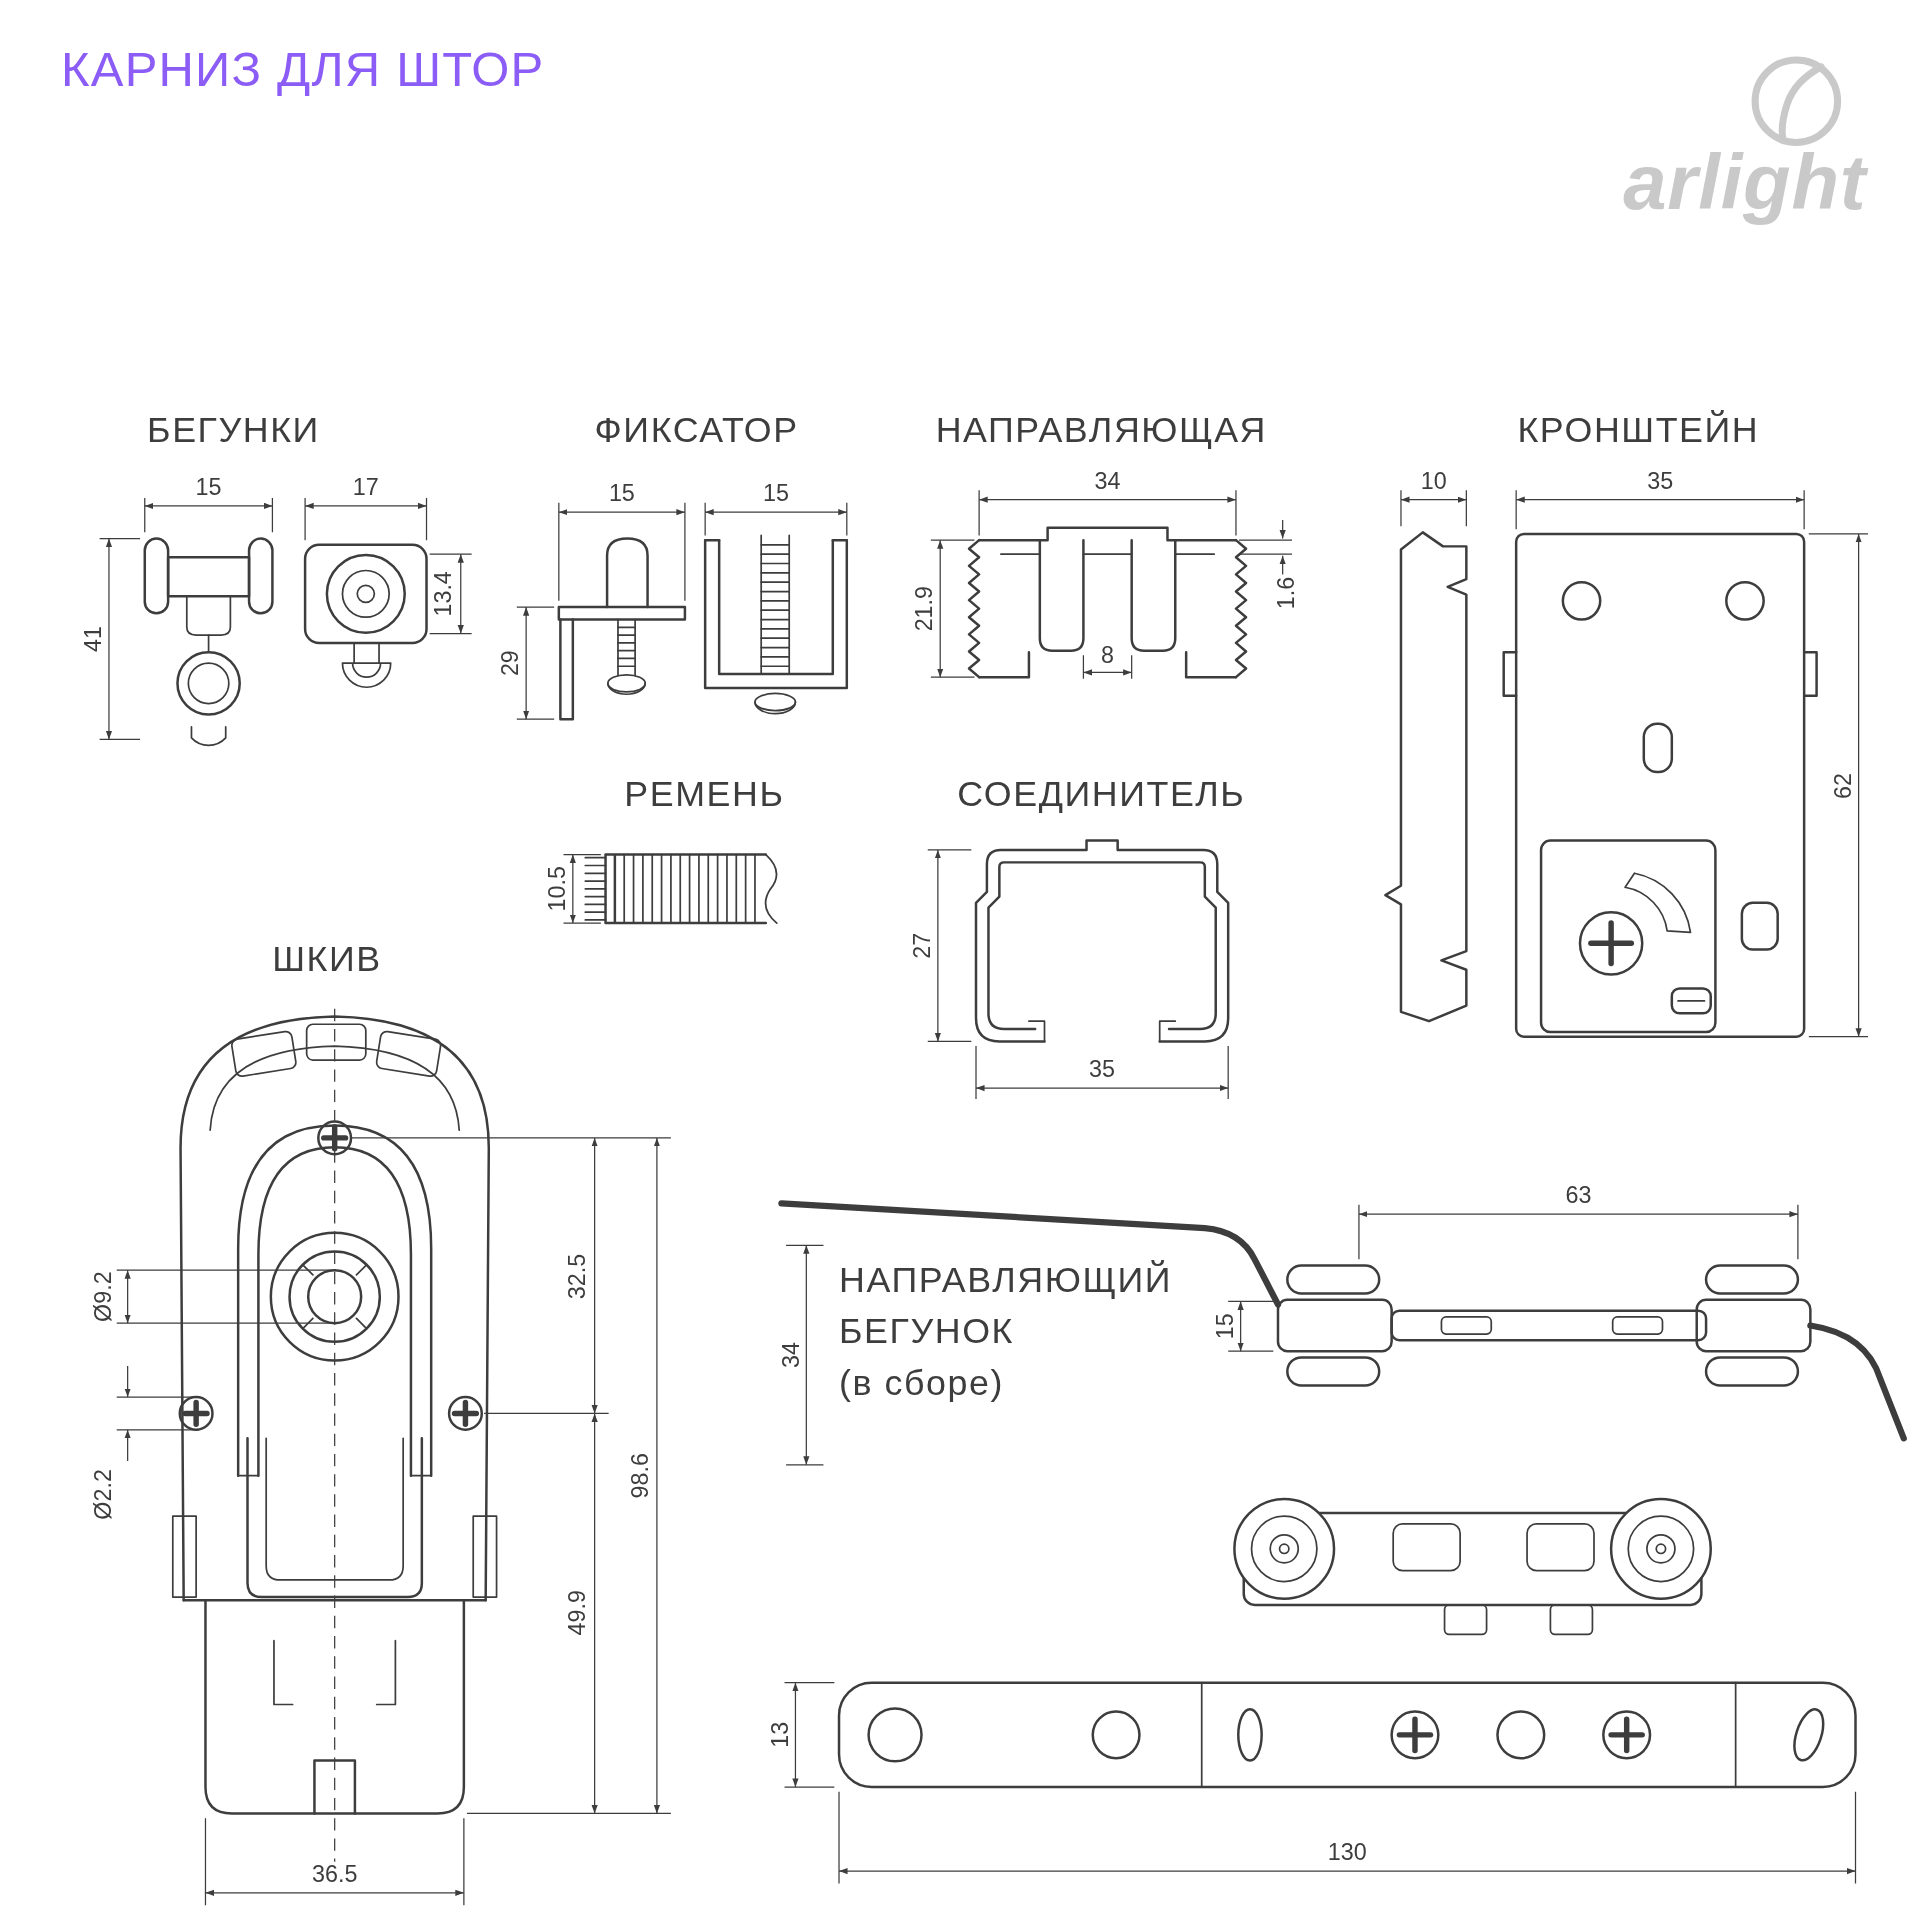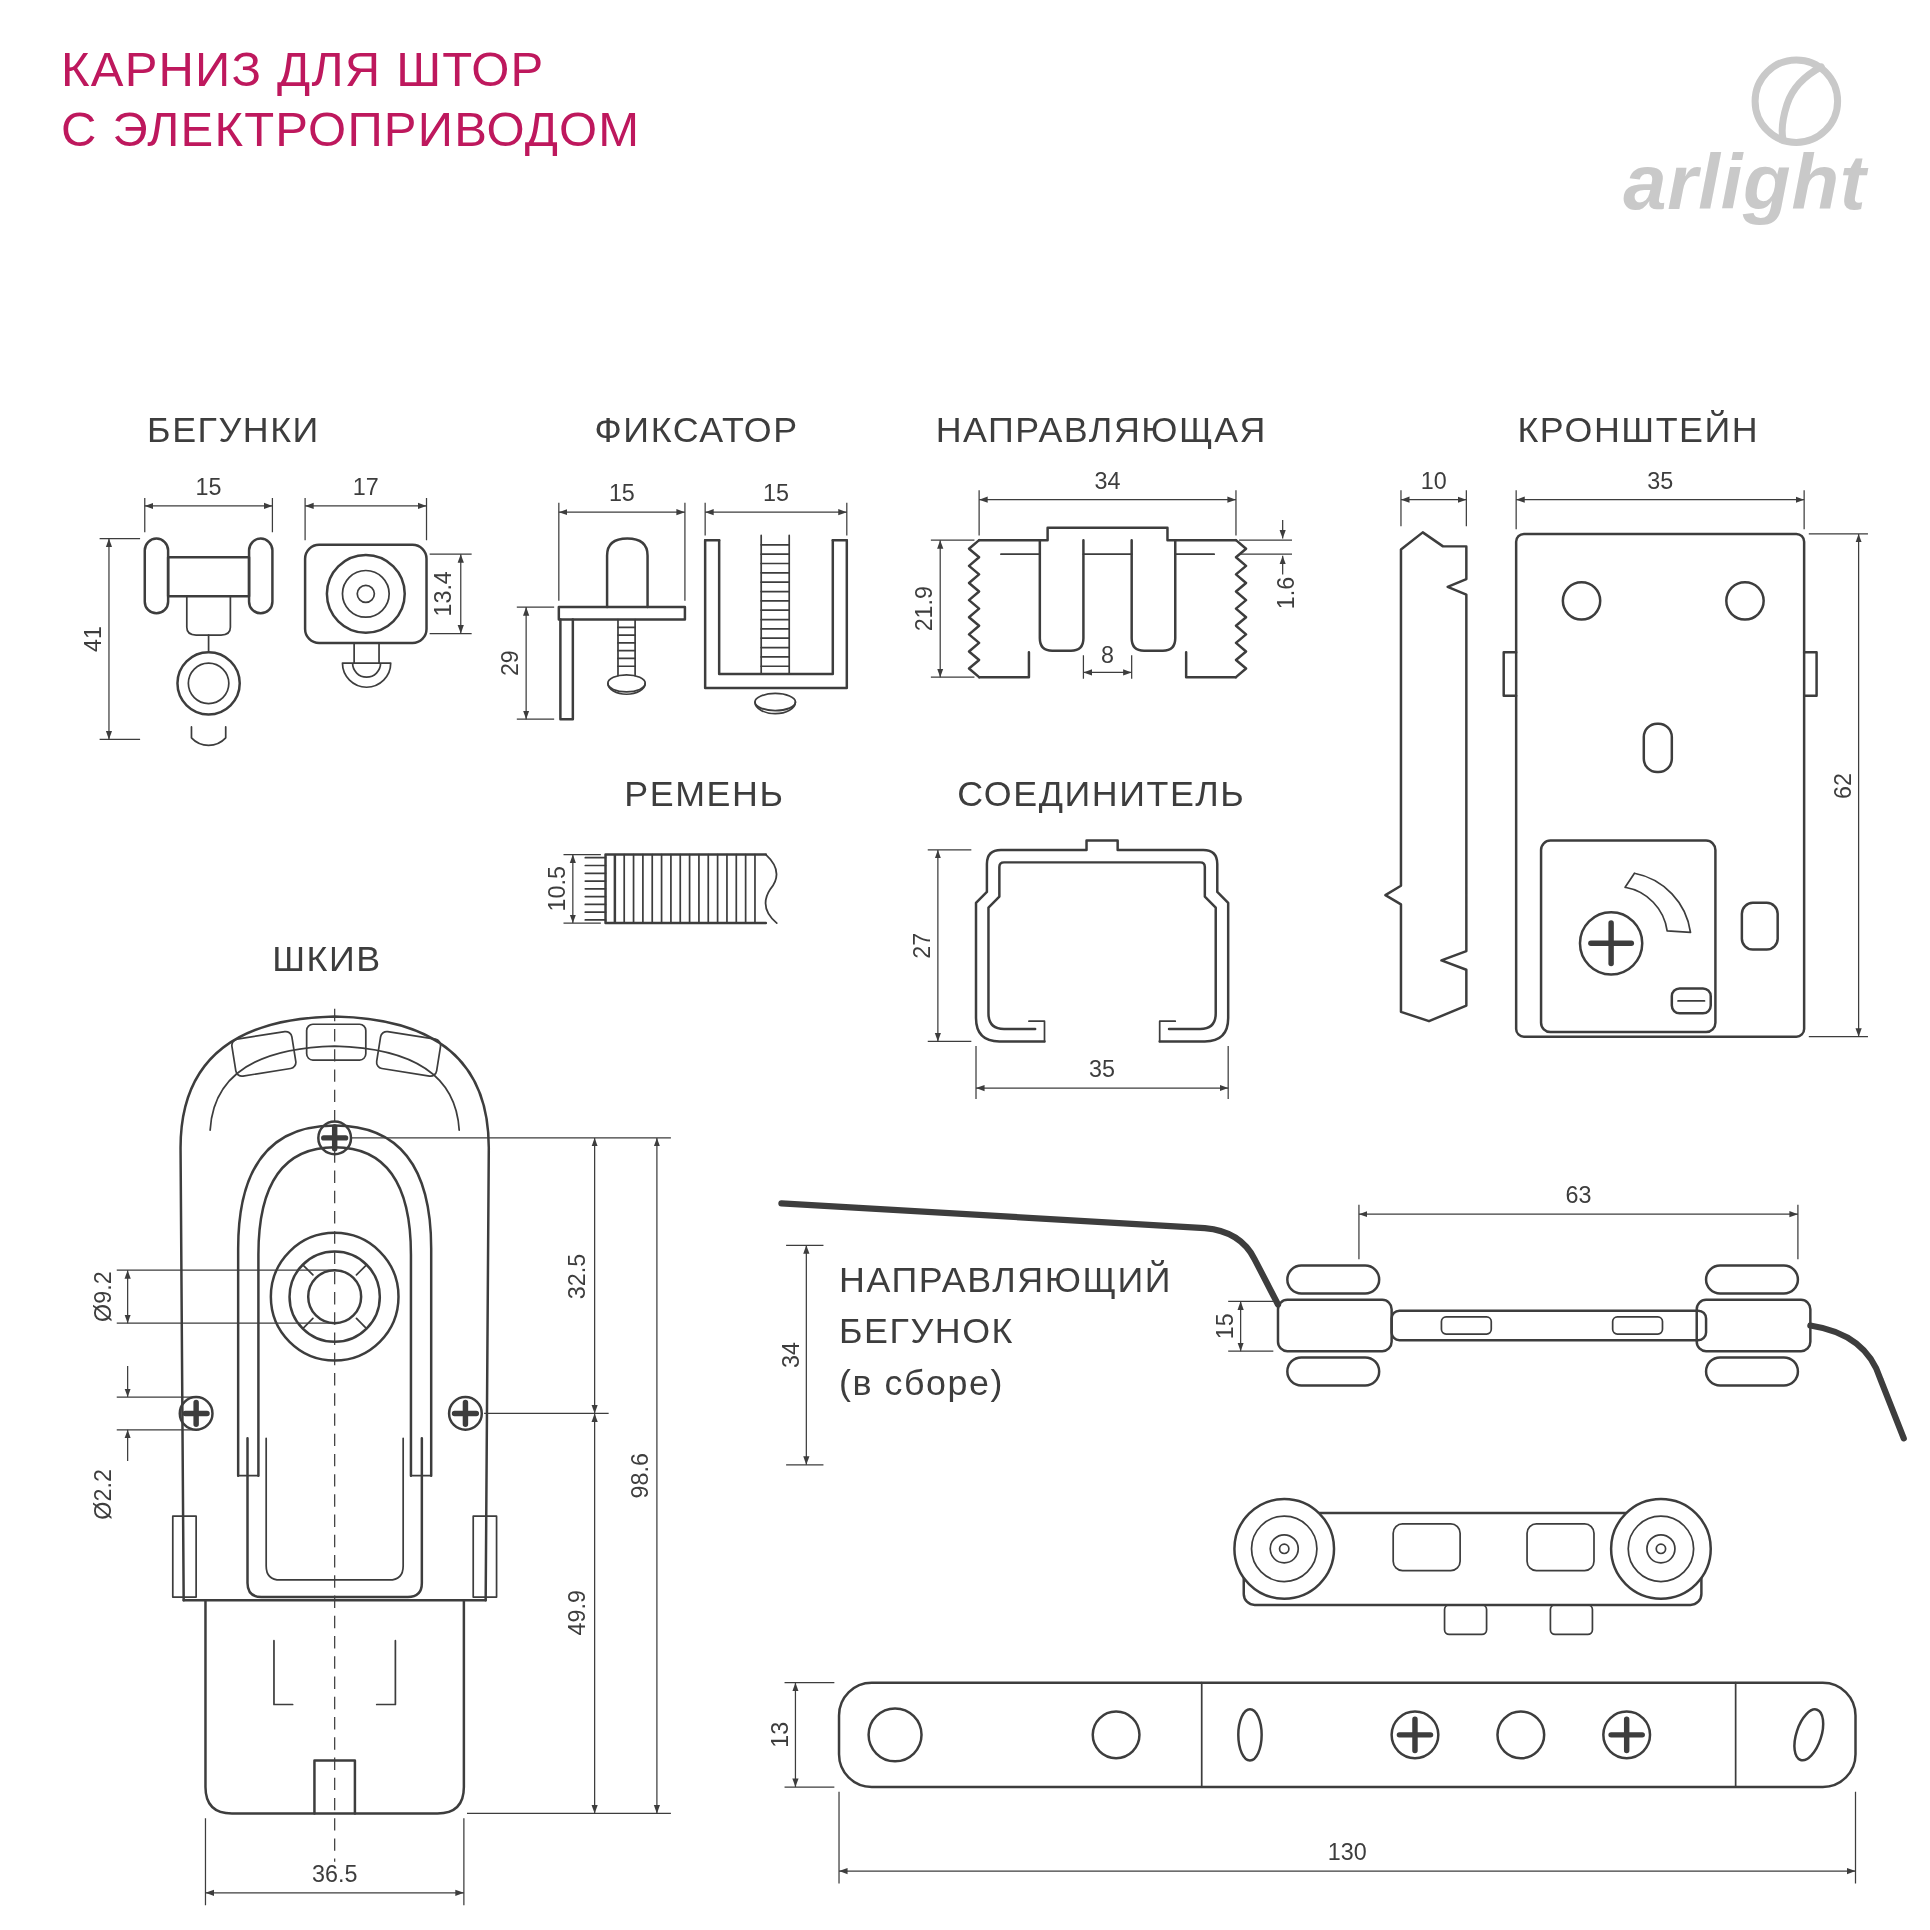--- a/index.html
+++ b/index.html
@@ -1,21 +1,21 @@
 <!DOCTYPE html>
 <html style="font-size:12.5px"><head>
 <meta charset="utf-8">
 <style>
   html,body { margin:0; padding:0; }
   body {
     width:1931px; height:1931px; background:#ffffff; position:relative;
     font-family:"Liberation Sans", sans-serif; overflow:hidden;
   }
   .title {
-    position:absolute; left:61px; top:40px; color:#be185d;
+    position:absolute; left:61px; top:40px; color:#8b5cf6;
     font-size:49px; line-height:1.22; letter-spacing:1.2px; font-weight:400;
   }
   svg { position:absolute; left:0; top:0; }
   svg text { font-family:"Liberation Sans", sans-serif; fill:#3d3d3d; stroke:none; }
   .p  { stroke:#3d3d3d; stroke-width:3.2; fill:none; stroke-linecap:round; stroke-linejoin:round; }
   .p2 { stroke:#3d3d3d; stroke-width:2.2; fill:none; stroke-linecap:round; stroke-linejoin:round; }
   .pw { stroke:#3d3d3d; stroke-width:3.2; fill:#ffffff; stroke-linejoin:round; }
   .thick { stroke:#3d3d3d; stroke-width:8; fill:none; stroke-linecap:round; stroke-linejoin:round; }
   .cross { stroke:#3d3d3d; stroke-width:7; fill:none; stroke-linecap:round; }
   .d  { stroke:#3d3d3d; stroke-width:1.6; fill:none; }
@@ -23,21 +23,20 @@
   .dt  { font-size:30px; }
   .lab { font-size:46px; letter-spacing:2px; }
   .brand { font-size:100px; font-style:italic; font-weight:bold; fill:#c9c9c9; letter-spacing:1px; }
   .logo { stroke:#c9c9c9; stroke-width:9; fill:none; stroke-linecap:round; }
 </style>
 </head>
 <body>
 
 <div class="title">
   <div>КАРНИЗ ДЛЯ ШТОР</div>
-  <div>С ЭЛЕКТРОПРИВОДОМ</div>
 </div>
 
 <svg width="1931" height="1931" viewBox="0 0 2481 2481">
   <defs>
     <marker id="a" markerWidth="12" markerHeight="10" refX="11" refY="5" orient="auto-start-reverse" markerUnits="userSpaceOnUse">
       <path d="M0,1 L11,5 L0,9 Z" fill="#3d3d3d"></path>
     </marker>
   </defs>
 
   <g>

